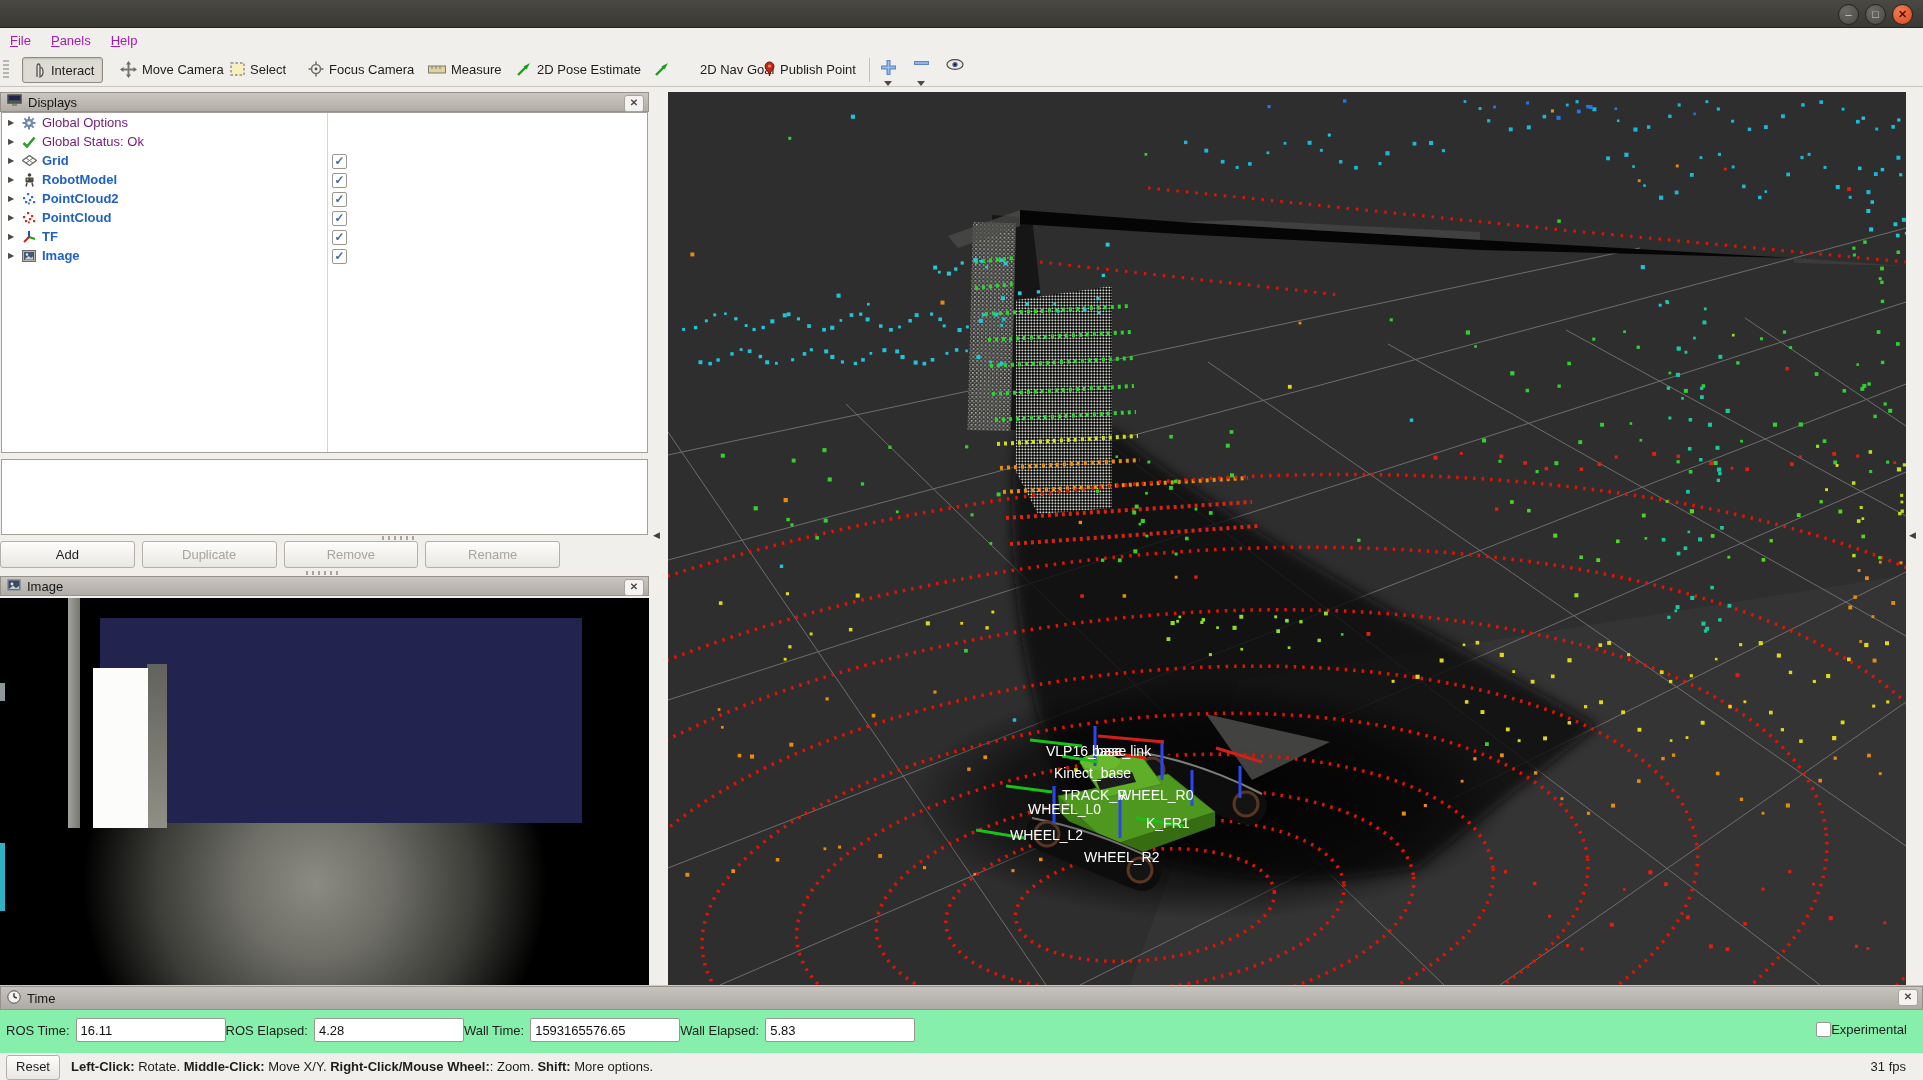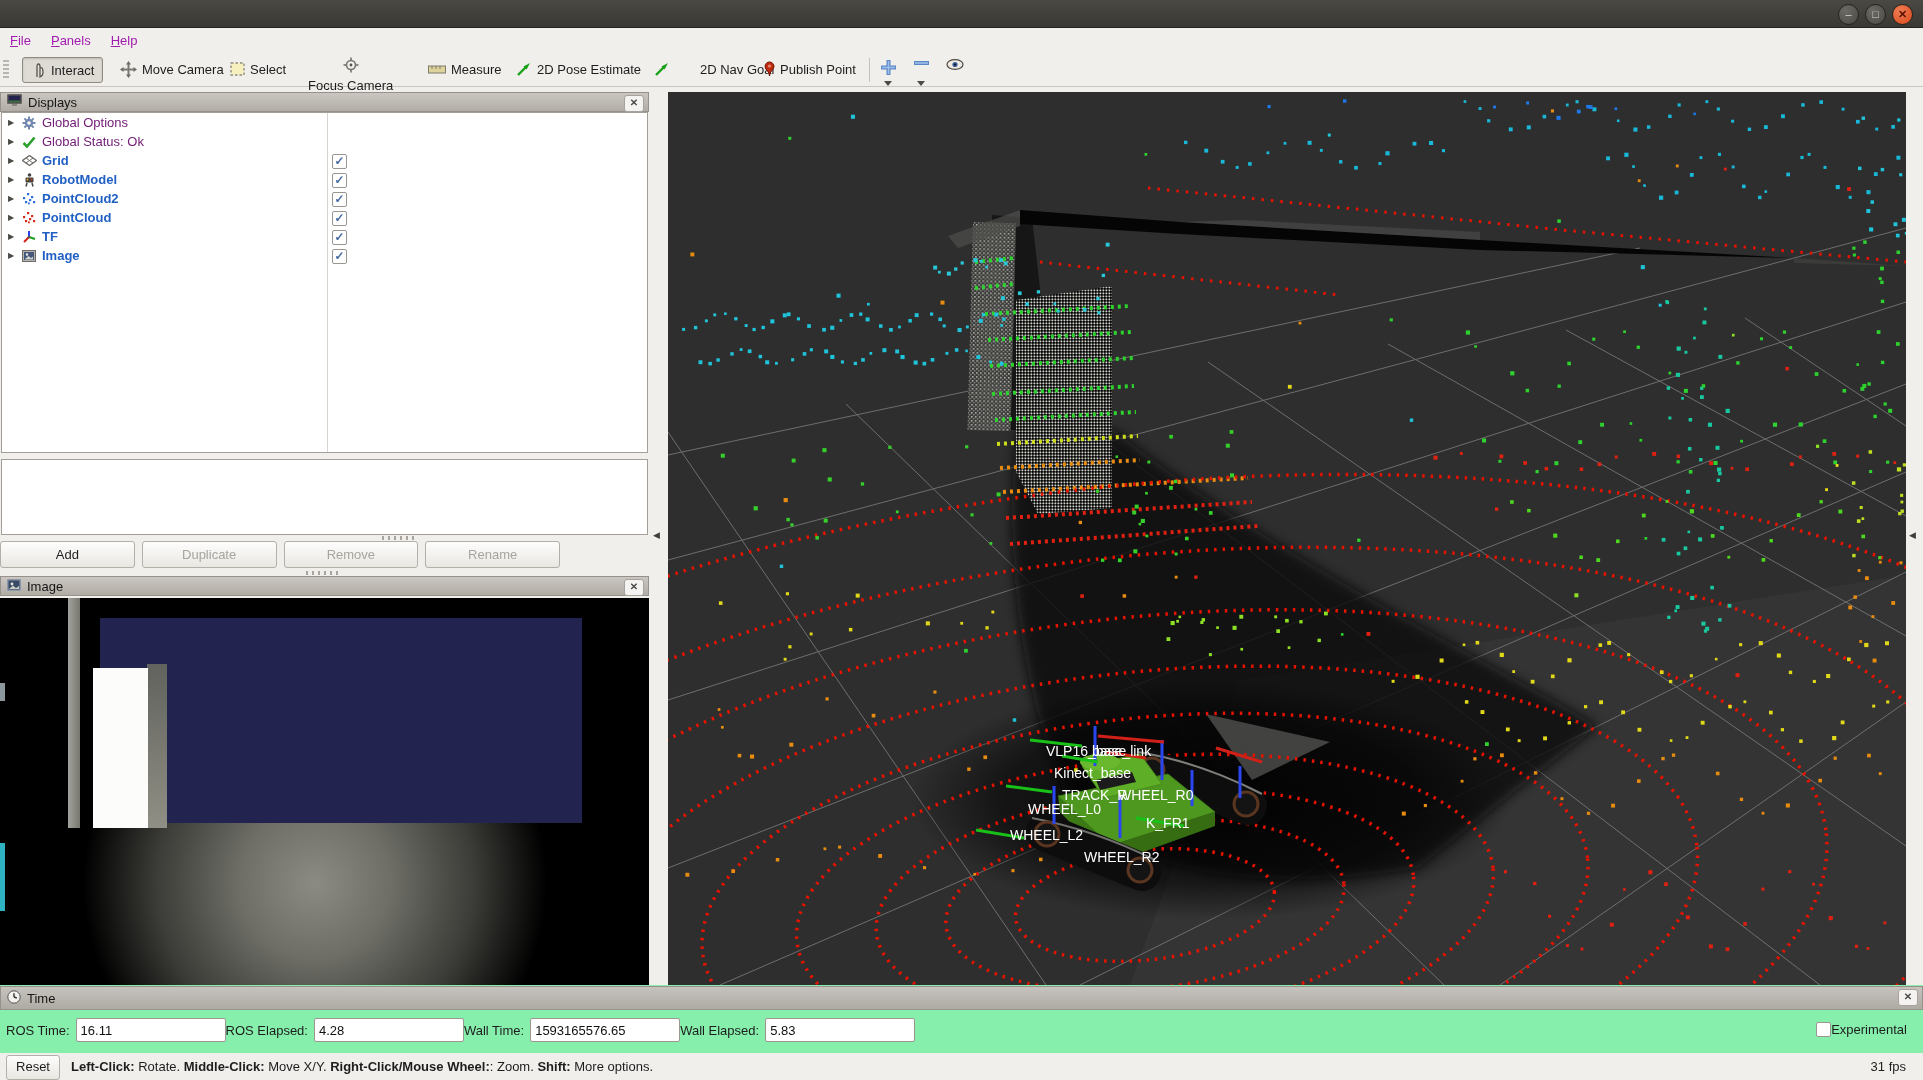--- a/index.html
+++ b/index.html
@@ -139,21 +139,21 @@
         <span>Move Camera</span>
       </div>
       <div class="tool" style="left: 222px;">
         <span>
           <svg width="15" height="14" viewBox="0 0 15 14">
             <rect x="1" y="1" width="13" height="12" fill="#f6f0bf" stroke="#8f8b7d" stroke-width="1.4" stroke-dasharray="2.5 2"></rect>
           </svg>
         </span>
         <span>Select</span>
       </div>
-      <div class="tool" style="left: 300px; flex-direction: column;">
+      <div class="tool" style="left: 300px;">
         <span>
           <svg width="16" height="16" viewBox="0 0 16 16">
             <circle cx="8" cy="8" r="4.5" fill="none" stroke="#76736d" stroke-width="1.6"></circle>
             <circle cx="8" cy="8" r="1.4" fill="#56534d"></circle>
             <g stroke="#76736d" stroke-width="1.6">
               <line x1="8" y1="0.5" x2="8" y2="3.5"></line>
               <line x1="8" y1="12.5" x2="8" y2="15.5"></line>
               <line x1="0.5" y1="8" x2="3.5" y2="8"></line>
               <line x1="12.5" y1="8" x2="15.5" y2="8"></line>
             </g>

